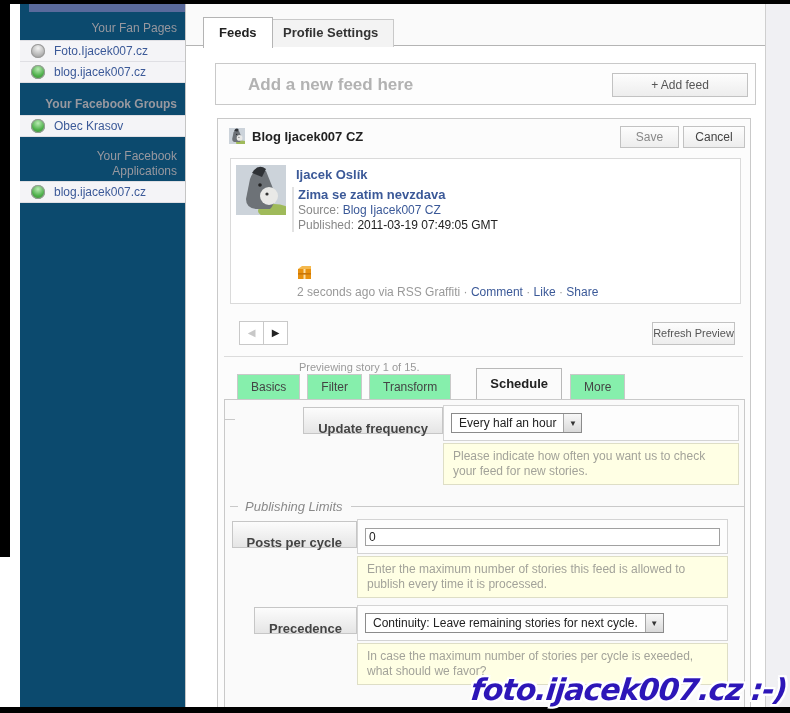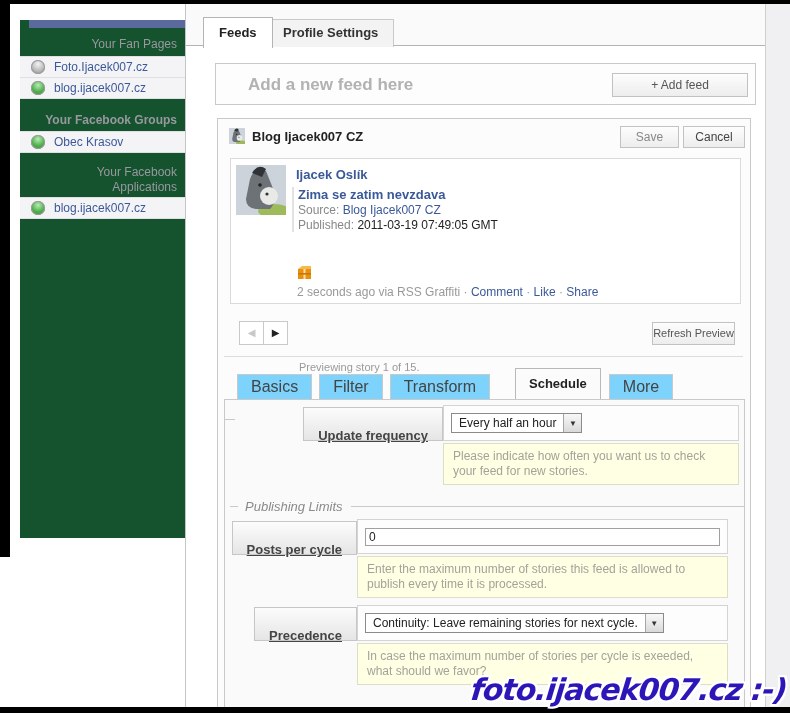--- a/index.html
+++ b/index.html
@@ -9,21 +9,21 @@
   
   .bar-top{position:absolute;left:0;top:0;width:790px;height:4px;background:#000;z-index:60;}
   .bar-bottom{position:absolute;left:0;top:707px;width:790px;height:6px;background:#000;z-index:60;}
   .bar-left{position:absolute;left:0;top:0;width:10px;height:557px;background:#000;z-index:60;}
   .watermark{position:absolute;right:3px;bottom:6px;z-index:70;font-size:30px;font-weight:bold;
     font-style:italic;letter-spacing:-1px;color:#2d16b8;transform:skewX(-6deg);
     font-family:"DejaVu Sans",sans-serif;
     text-shadow:-2px 0 0 #fff,2px 0 0 #fff,0 -2px 0 #fff,0 2px 0 #fff,-2px -2px 0 #fff,2px 2px 0 #fff,-2px 2px 0 #fff,2px -2px 0 #fff;}
 
   
-  .sidebar{position:absolute;left:20px;top:20px;width:165px;height:518px;background:#14532d;}
+  .sidebar{position:absolute;left:20px;top:4px;width:165px;height:703px;background:#0c4a6e;}
   .navybar{margin-left:9px;width:156px;height:8px;background:#5a6a9c;}
   .sb-header{color:#98989f;font-size:12px;text-align:right;padding-right:8px;line-height:15px;}
   .h1x{margin-top:9px;} .h2x{margin-top:14px;font-weight:bold;} .h3x{margin-top:12px;}
   .sb-row{display:flex;align-items:center;border-top:1px solid #dfdfe4;background:#f4f4f7;
           padding:3px 0 3px 11px;font-size:12px;color:#3b5998;cursor:pointer;}
   .sb-row.lastrow{border-bottom:1px solid #dfdfe4;}
   .sb-row .sphere{width:14px;height:14px;border-radius:50%;margin-right:9px;flex:none;
           box-shadow:0 0 0 1px #9a9a9a inset;}
   .sphere.green{background:radial-gradient(circle at 50% 30%,#b8eab2,#4db04a 55%,#2f8f2e 95%);}
   .sphere.gray{background:radial-gradient(circle at 50% 30%,#f3f3f3,#b9b9b9 55%,#909090 95%);}
@@ -81,33 +81,33 @@
   .nav-row{position:absolute;left:12px;top:200px;width:511px;height:30px;}
   .nav-btn{position:absolute;top:2px;width:25px;height:24px;background:#fff;border:1px solid #c9c9c9;
         text-align:center;line-height:22px;font-size:10px;cursor:pointer;box-sizing:border-box;}
   .nav-prev{left:9px;color:#c8c8c8;} .nav-next{left:33px;color:#222;}
   .nav-status{position:absolute;left:69px;top:9px;font-size:11px;color:#9a9a9a;margin-top:33px;}
   .refresh-btn{position:absolute;right:6px;top:3px;width:83px;height:23px;line-height:21px;font-size:11px;}
   .hr-line{position:absolute;left:6px;top:237px;width:519px;border-top:1px solid #dcdcdc;}
 
   
   .inner-tabs{position:absolute;left:19px;top:250px;height:30px;display:flex;align-items:flex-end;}
-  .itab{background:#7dd3fc;border:1px solid #c9c9c9;border-bottom:none;font-size:16px;color:#444;
+  .itab{background:#86efac;border:1px solid #c9c9c9;border-bottom:none;font-size:12px;color:#444;
         height:25px;line-height:24px;padding:0 13px;margin-right:7px;cursor:pointer;box-sizing:border-box;}
   .itab.active{height:31px;line-height:30px;font-size:13px;font-weight:bold;background:#fbfbfb;
         border-color:#b9b9b9;position:relative;z-index:3;color:#222;margin-left:18px;margin-right:8px;}
 
   
   .schedule-box{position:absolute;left:6px;top:280px;width:521px;height:319px;border:1px solid #c9c9c9;
         background:#fafafa;box-sizing:border-box;}
   .frow{display:flex;align-items:flex-start;}
   .row-uf{margin-top:5px;} .row-ppc{margin-top:5px;} .row-prec{margin-top:7px;}
-  .flabel{margin-left:auto;margin-top:2px;height:27px;line-height:24px;padding:16px 14px;
+  .flabel{margin-left:auto;margin-top:2px;height:27px;line-height:24px;padding:9px 14px;
         font-size:13px;font-weight:bold;color:#444;background:linear-gradient(#fcfcfc,#e5e5e5);
-        border:1px solid #c6c6c6;box-sizing:border-box;white-space:nowrap;text-decoration:underline;}
+        border:1px solid #c6c6c6;box-sizing:border-box;white-space:nowrap;}
   .fcontent{box-sizing:border-box;}
   .fc-uf{width:296px;margin-right:5px;} .fc-n{width:371px;margin-right:16px;}
   .ctrl-box{border:1px solid #d4d4d4;background:#fdfdfd;padding:7px;box-sizing:border-box;}
   .help{margin-top:2px;border:1px solid #dedec6;background:#ffffe4;color:#a3a39a;font-size:12px;
         line-height:15px;padding:5px 9px;box-sizing:border-box;}
   .combo{display:inline-flex;align-items:center;border:1px solid #8b8b8b;background:#fff;height:20px;
         box-sizing:border-box;cursor:pointer;}
   .combo-text{font-size:12px;color:#222;padding:0 7px;white-space:nowrap;}
   .combo-btn{width:17px;height:18px;background:linear-gradient(#f8f8f8,#d9d9d9);border-left:1px solid #a5a5a5;
         display:flex;align-items:center;justify-content:center;font-size:8px;color:#333;flex:none;}

